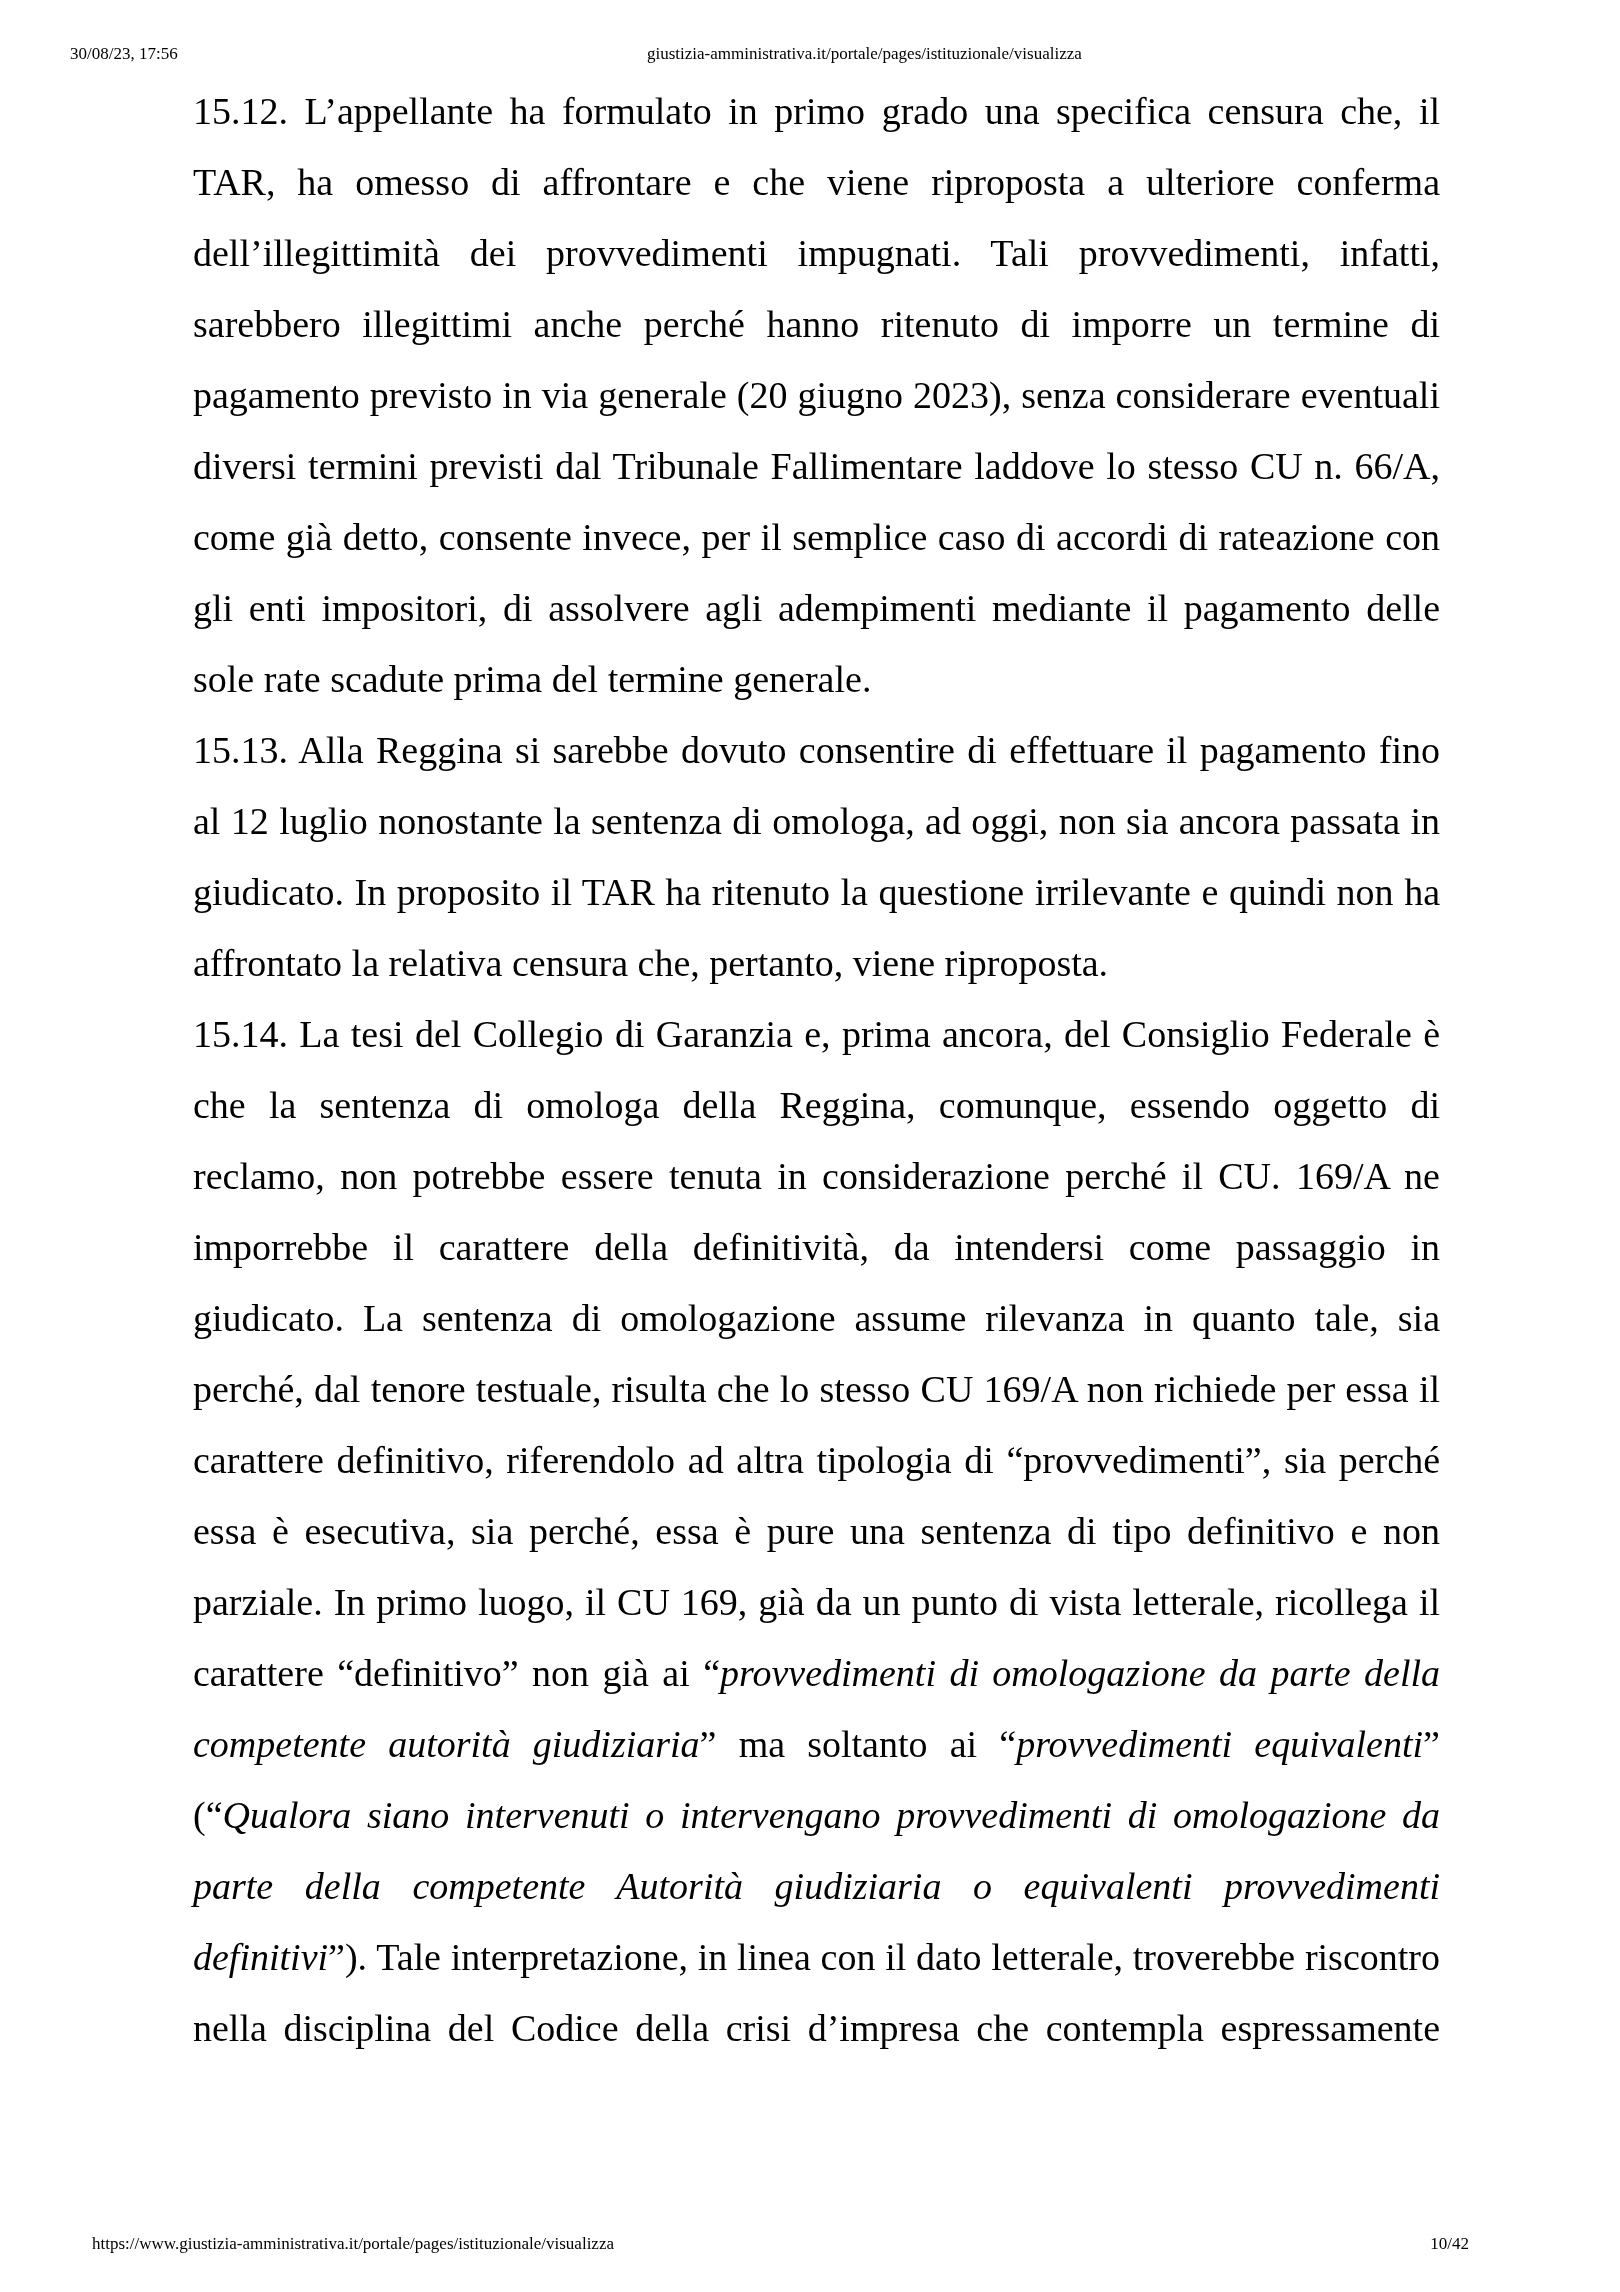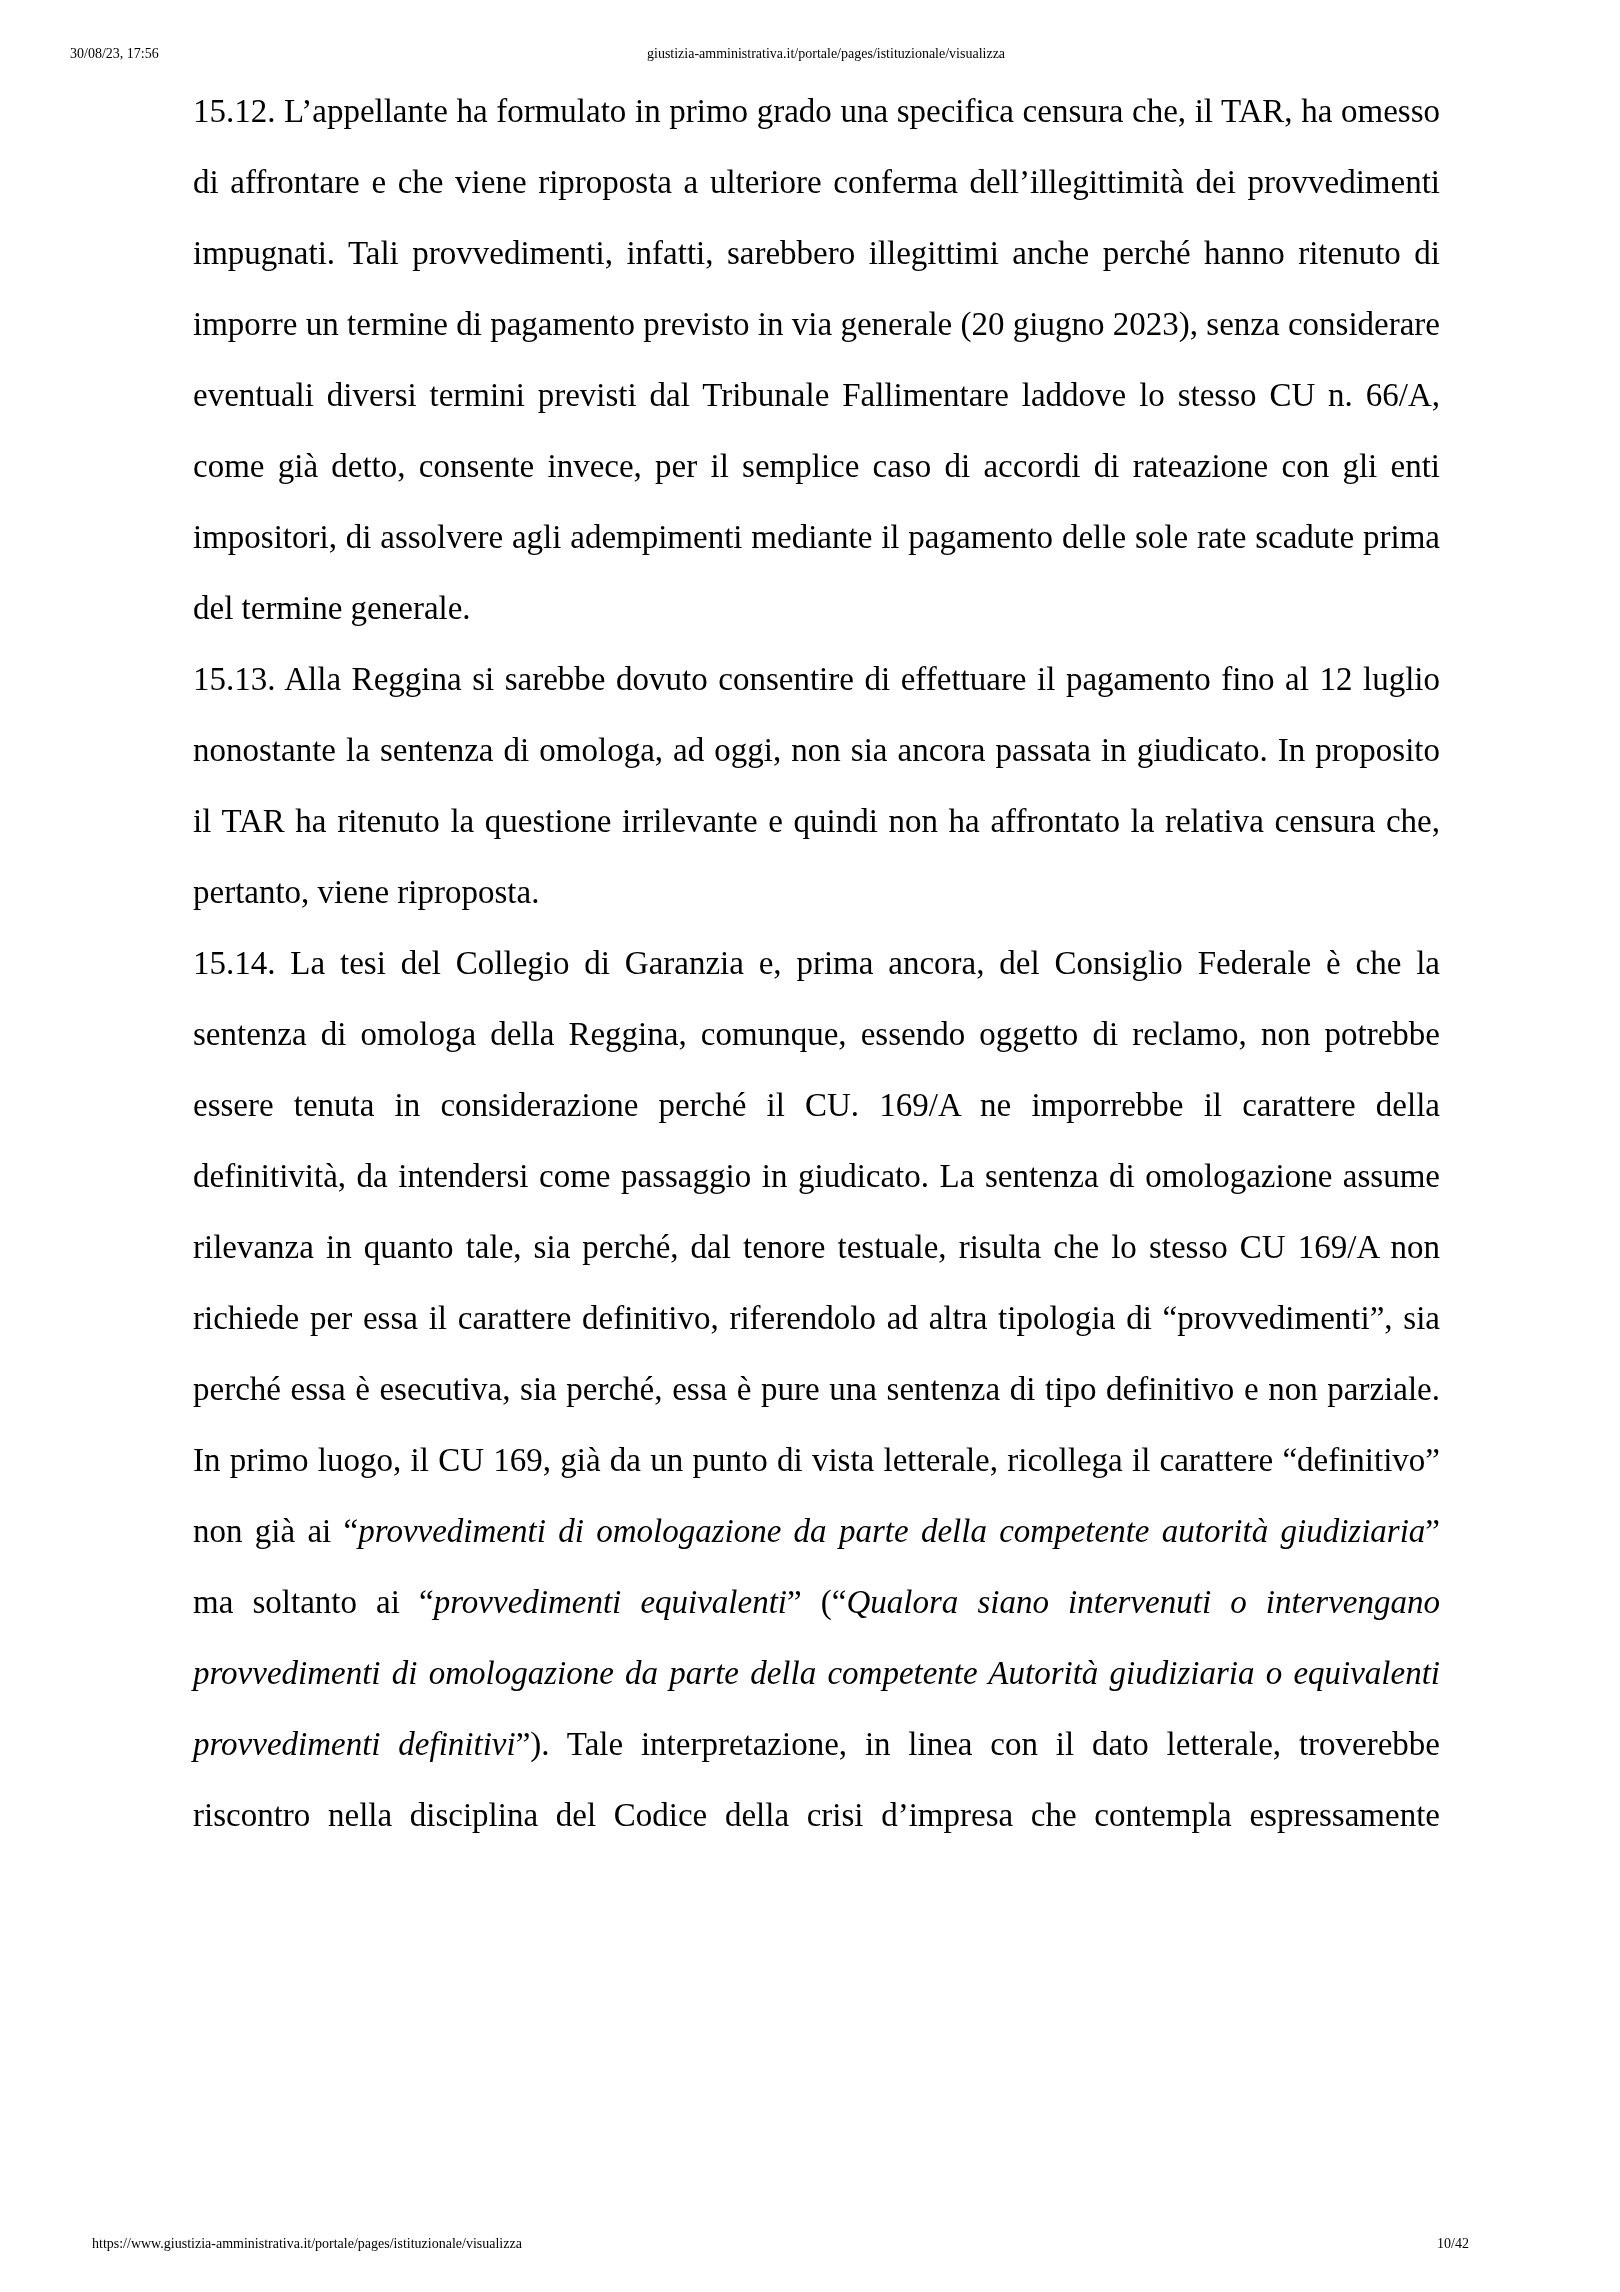--- a/index.html
+++ b/index.html
@@ -13,37 +13,37 @@
       position: relative;
       overflow: hidden;
       color: #000000;
       font-family: "Liberation Serif", "DejaVu Serif", serif;
     }
     .print-header, .print-footer {
       position: absolute;
       left: 0;
       width: 1620px;
       height: 23.5px;
-      font-size: 14px;
+      font-size: 17px;
       line-height: 23.5px;
       font-family: "Liberation Serif", serif;
     }
     .print-header { top: 42px; }
     .print-footer { top: 2232px; }
     .hdr-date { position: absolute; left: 70px; top: 0; }
     .hdr-url { position: absolute; left: 647px; top: 0; }
     .ftr-url { position: absolute; left: 70px; top: 0; margin-left: 22px; }
     .ftr-page { position: absolute; right: 151px; top: 0; }
 
     .page-body {
       position: absolute;
       left: 193px;
       top: 76px;
       width: 1247px;
-      font-size: 33px;
+      font-size: 38px;
       line-height: 71px;
       text-align: justify;
     }
     .page-body p {
       margin: 0;
       padding: 0;
     }
     .page-body em { font-style: italic; }
     .last-line-justify {
       text-align-last: justify;

